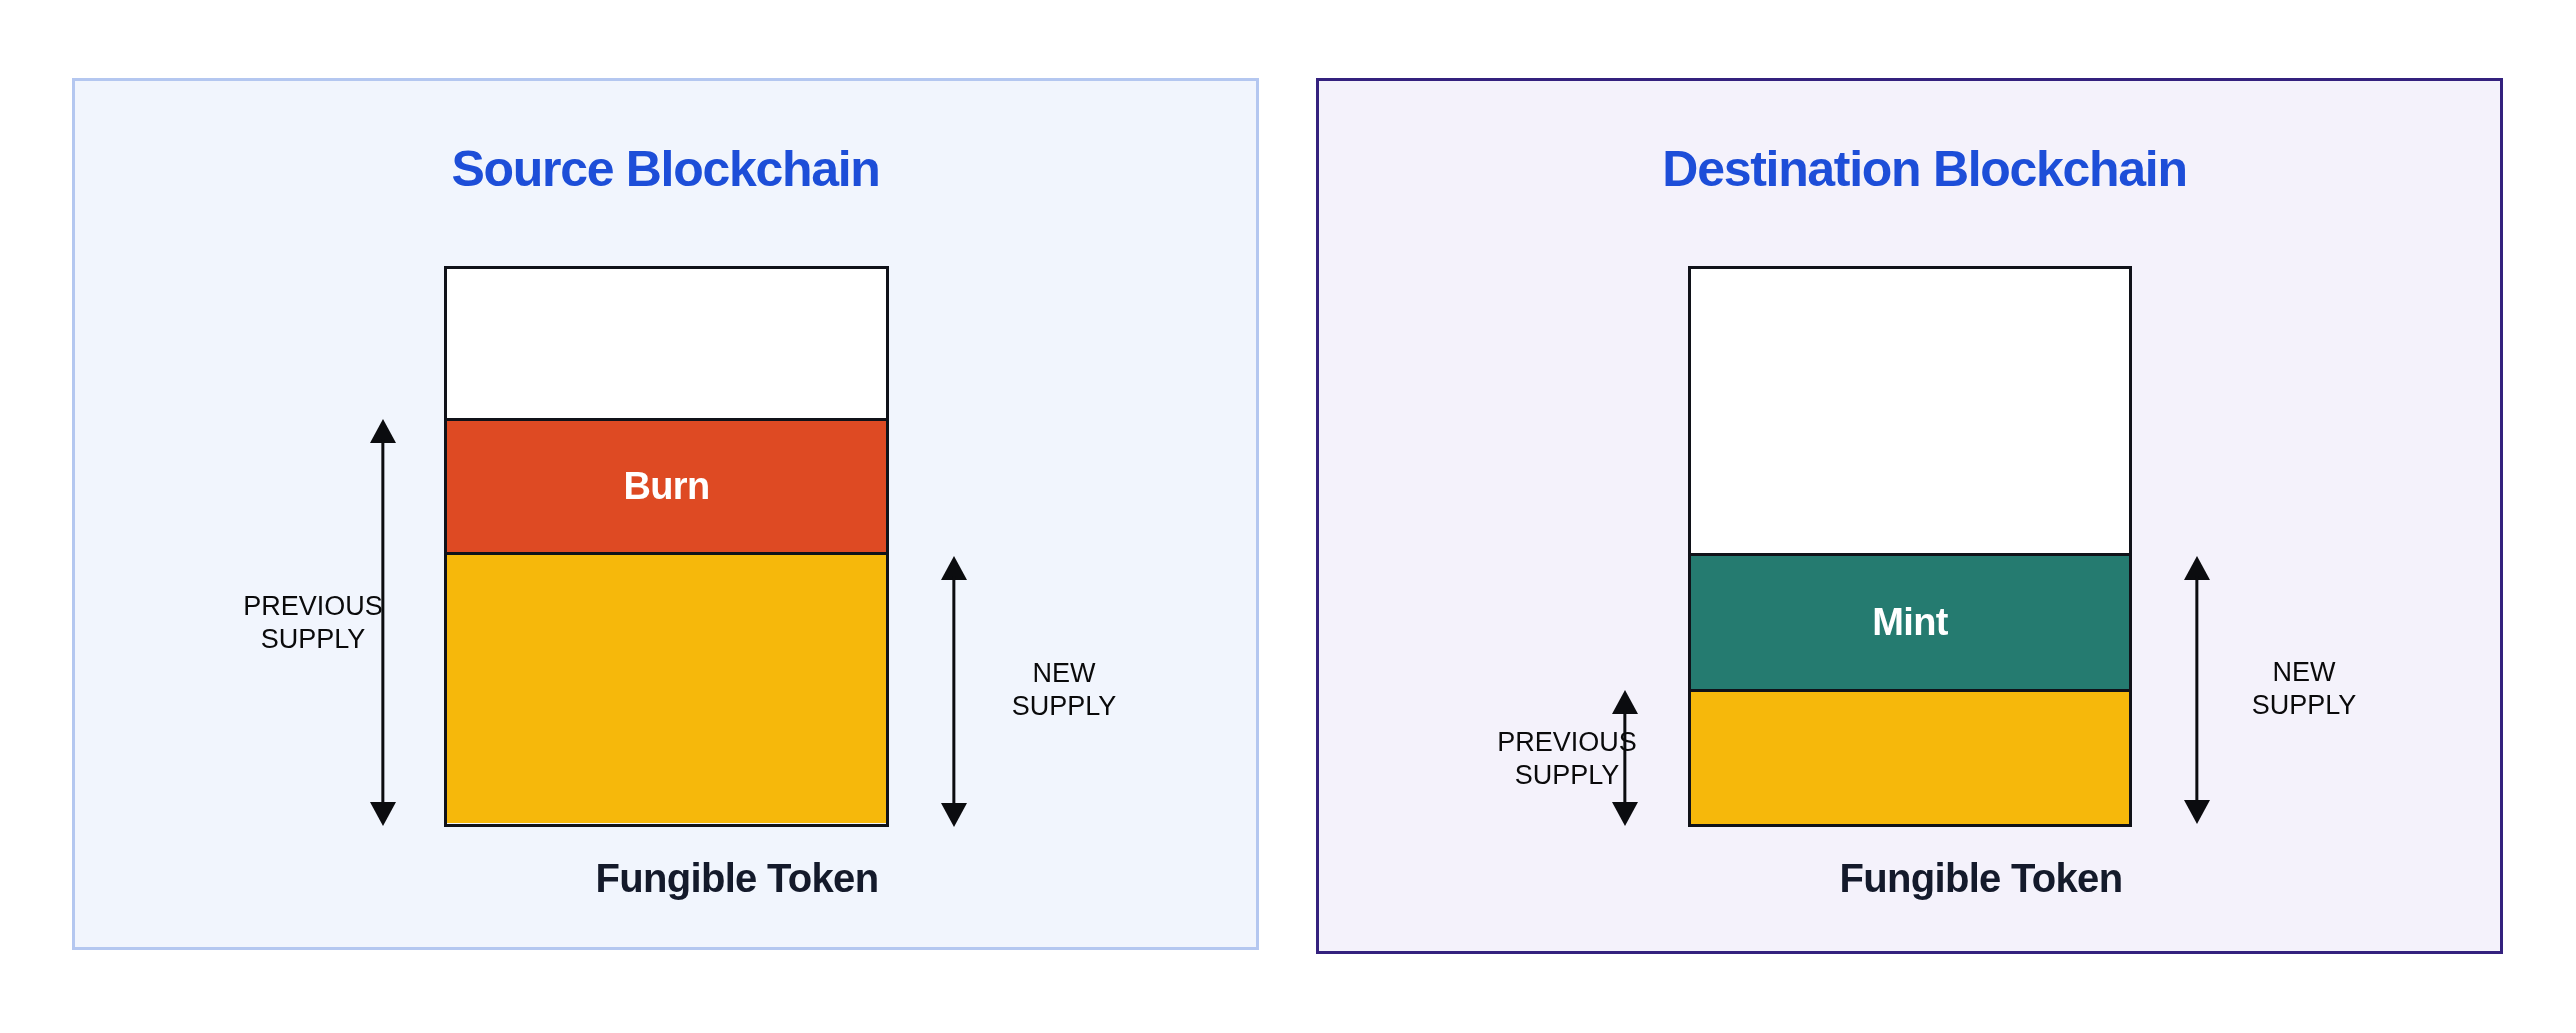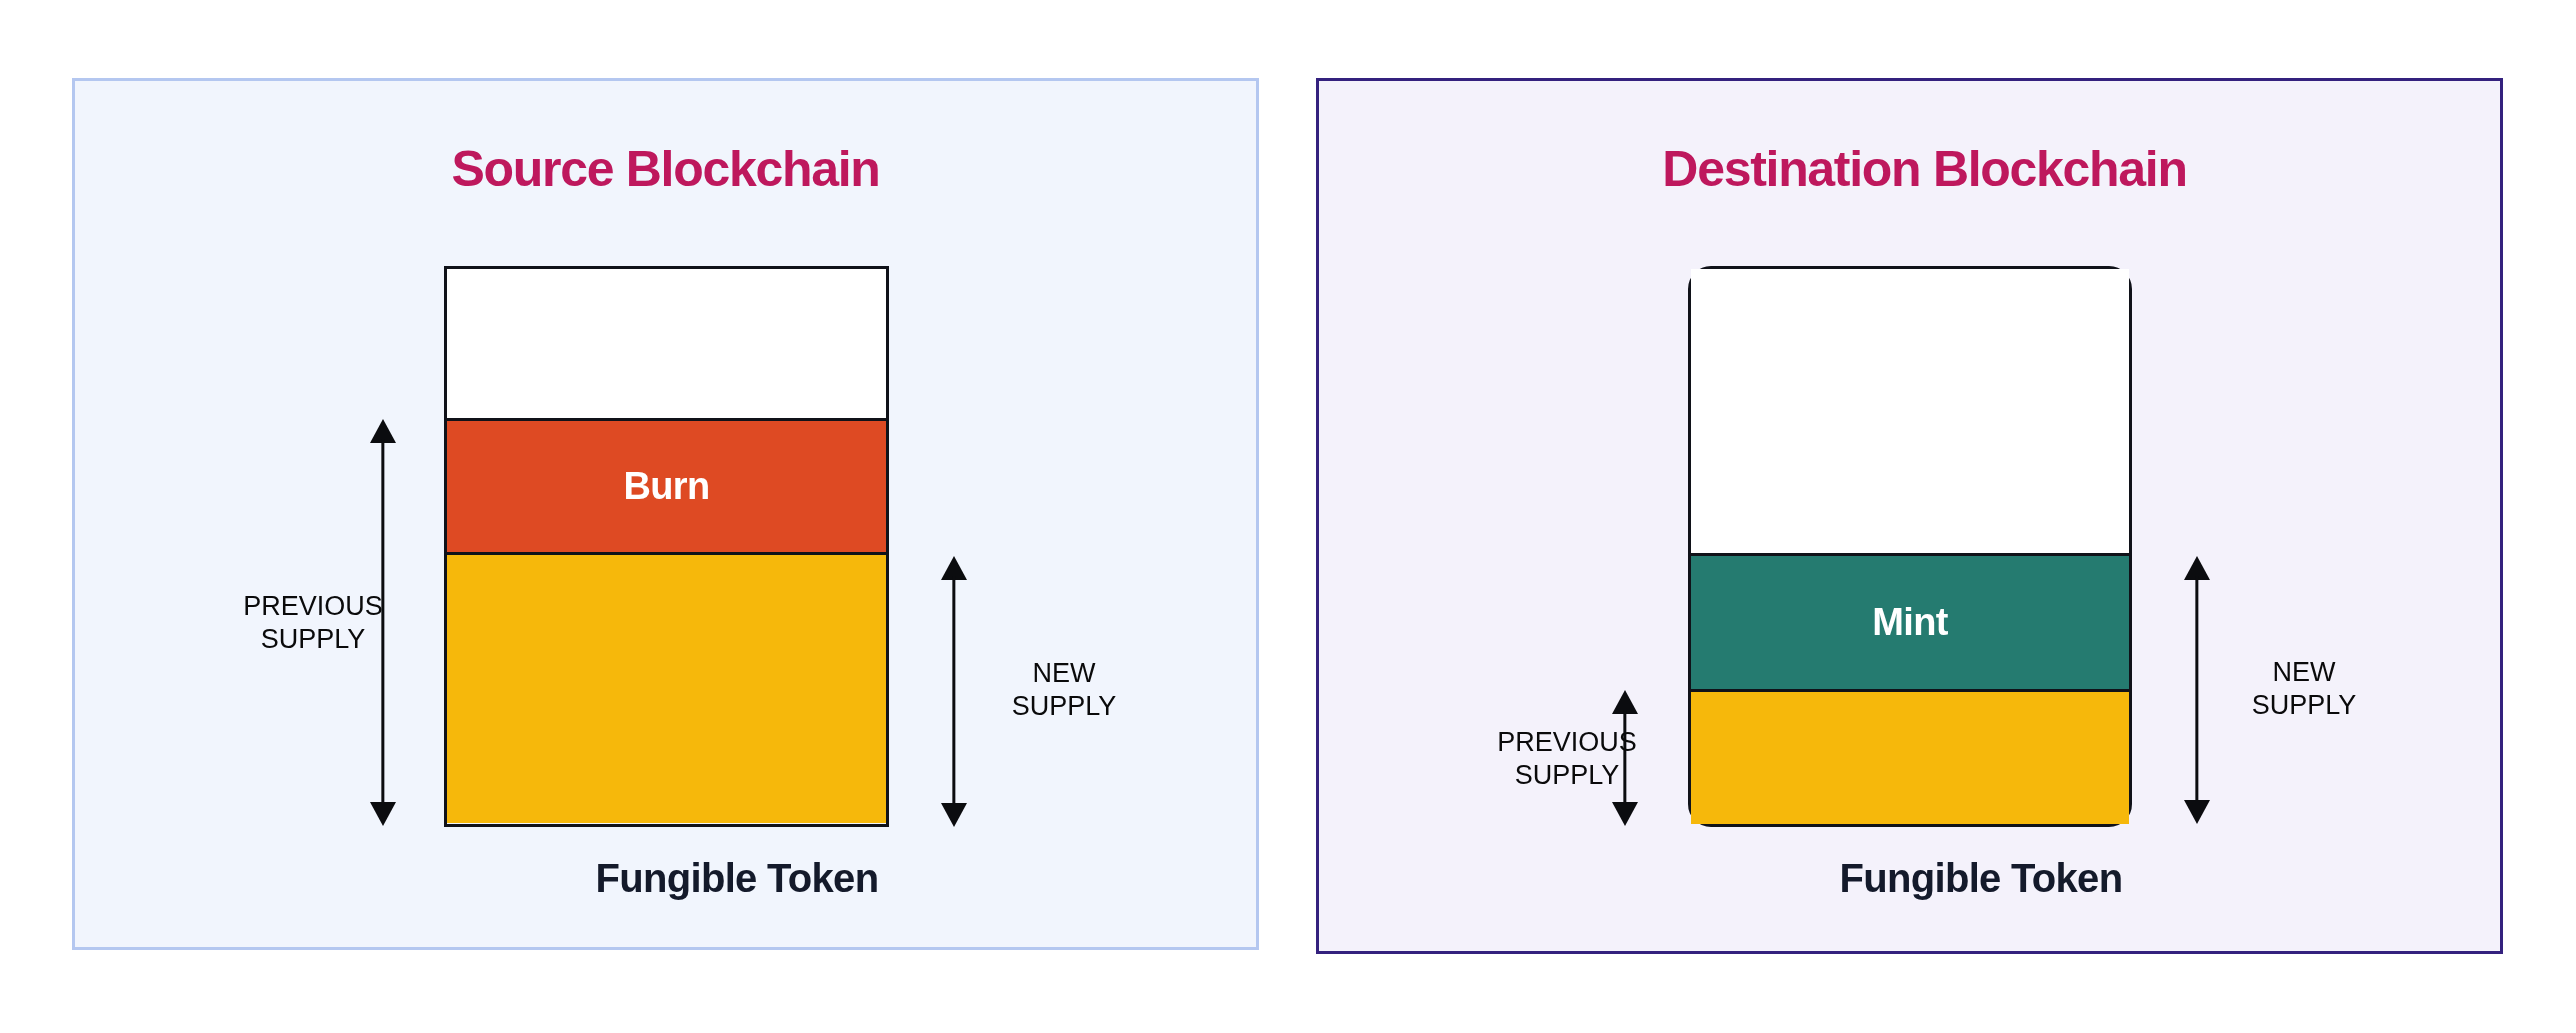--- a/index.html
+++ b/index.html
@@ -6,33 +6,33 @@
   #canvas{position:relative;width:2576px;height:1033px;background:#ffffff;overflow:hidden;
           font-family:"Liberation Sans",sans-serif;}
 
   
   .panel{position:absolute;top:78px;width:1187px;box-sizing:border-box;}
   .panel-source{left:72px;height:872px;background:#f1f5fd;border:3.3px solid #b4c7f0;}
   .panel-destination{left:1316px;height:876px;background:#f4f2fb;border:3.9px solid #34217e;}
 
   
   .panel-title{position:absolute;top:140px;width:1187px;text-align:center;
-               font-size:50px;font-weight:bold;letter-spacing:-1.3px;color:#be185d;}
+               font-size:50px;font-weight:bold;letter-spacing:-1.3px;color:#1d4ed8;}
   .panel-title.src{left:72px;}
   .panel-title.dst{left:1316px;padding-left:15px;}
   .caption{position:absolute;top:856px;width:1330px;text-align:center;
            font-size:40px;font-weight:bold;letter-spacing:-0.7px;color:#141a2b;}
   .caption.src{left:72px;}
   .caption.dst{left:1316px;}
 
   
   .bar{position:absolute;top:266px;height:561px;box-sizing:border-box;
        border:3.3px solid #101219;display:flex;flex-direction:column;}
   .bar-source{left:444px;width:445px;}
-  .bar-destination{left:1688px;width:444px;border-radius:23px;}
+  .bar-destination{left:1688px;width:444px;}
   .seg{box-sizing:border-box;display:flex;align-items:center;justify-content:center;text-align:center;}
   .seg-divider{border-top:3.9px solid #101219;}
   .seg-label{color:#ffffff;font-size:38px;font-weight:600;letter-spacing:-0.7px;}
   .seg-white{background:#ffffff;}
   .seg-burn{background:#de4a23;}
   .seg-mint{background:#257b70;}
   .seg-yellow{background:#f6b80b;}
   .bar-source .seg-white{height:149px;}
   .bar-source .seg-burn{height:134px;}
   .bar-source .seg-yellow{height:271px;}

